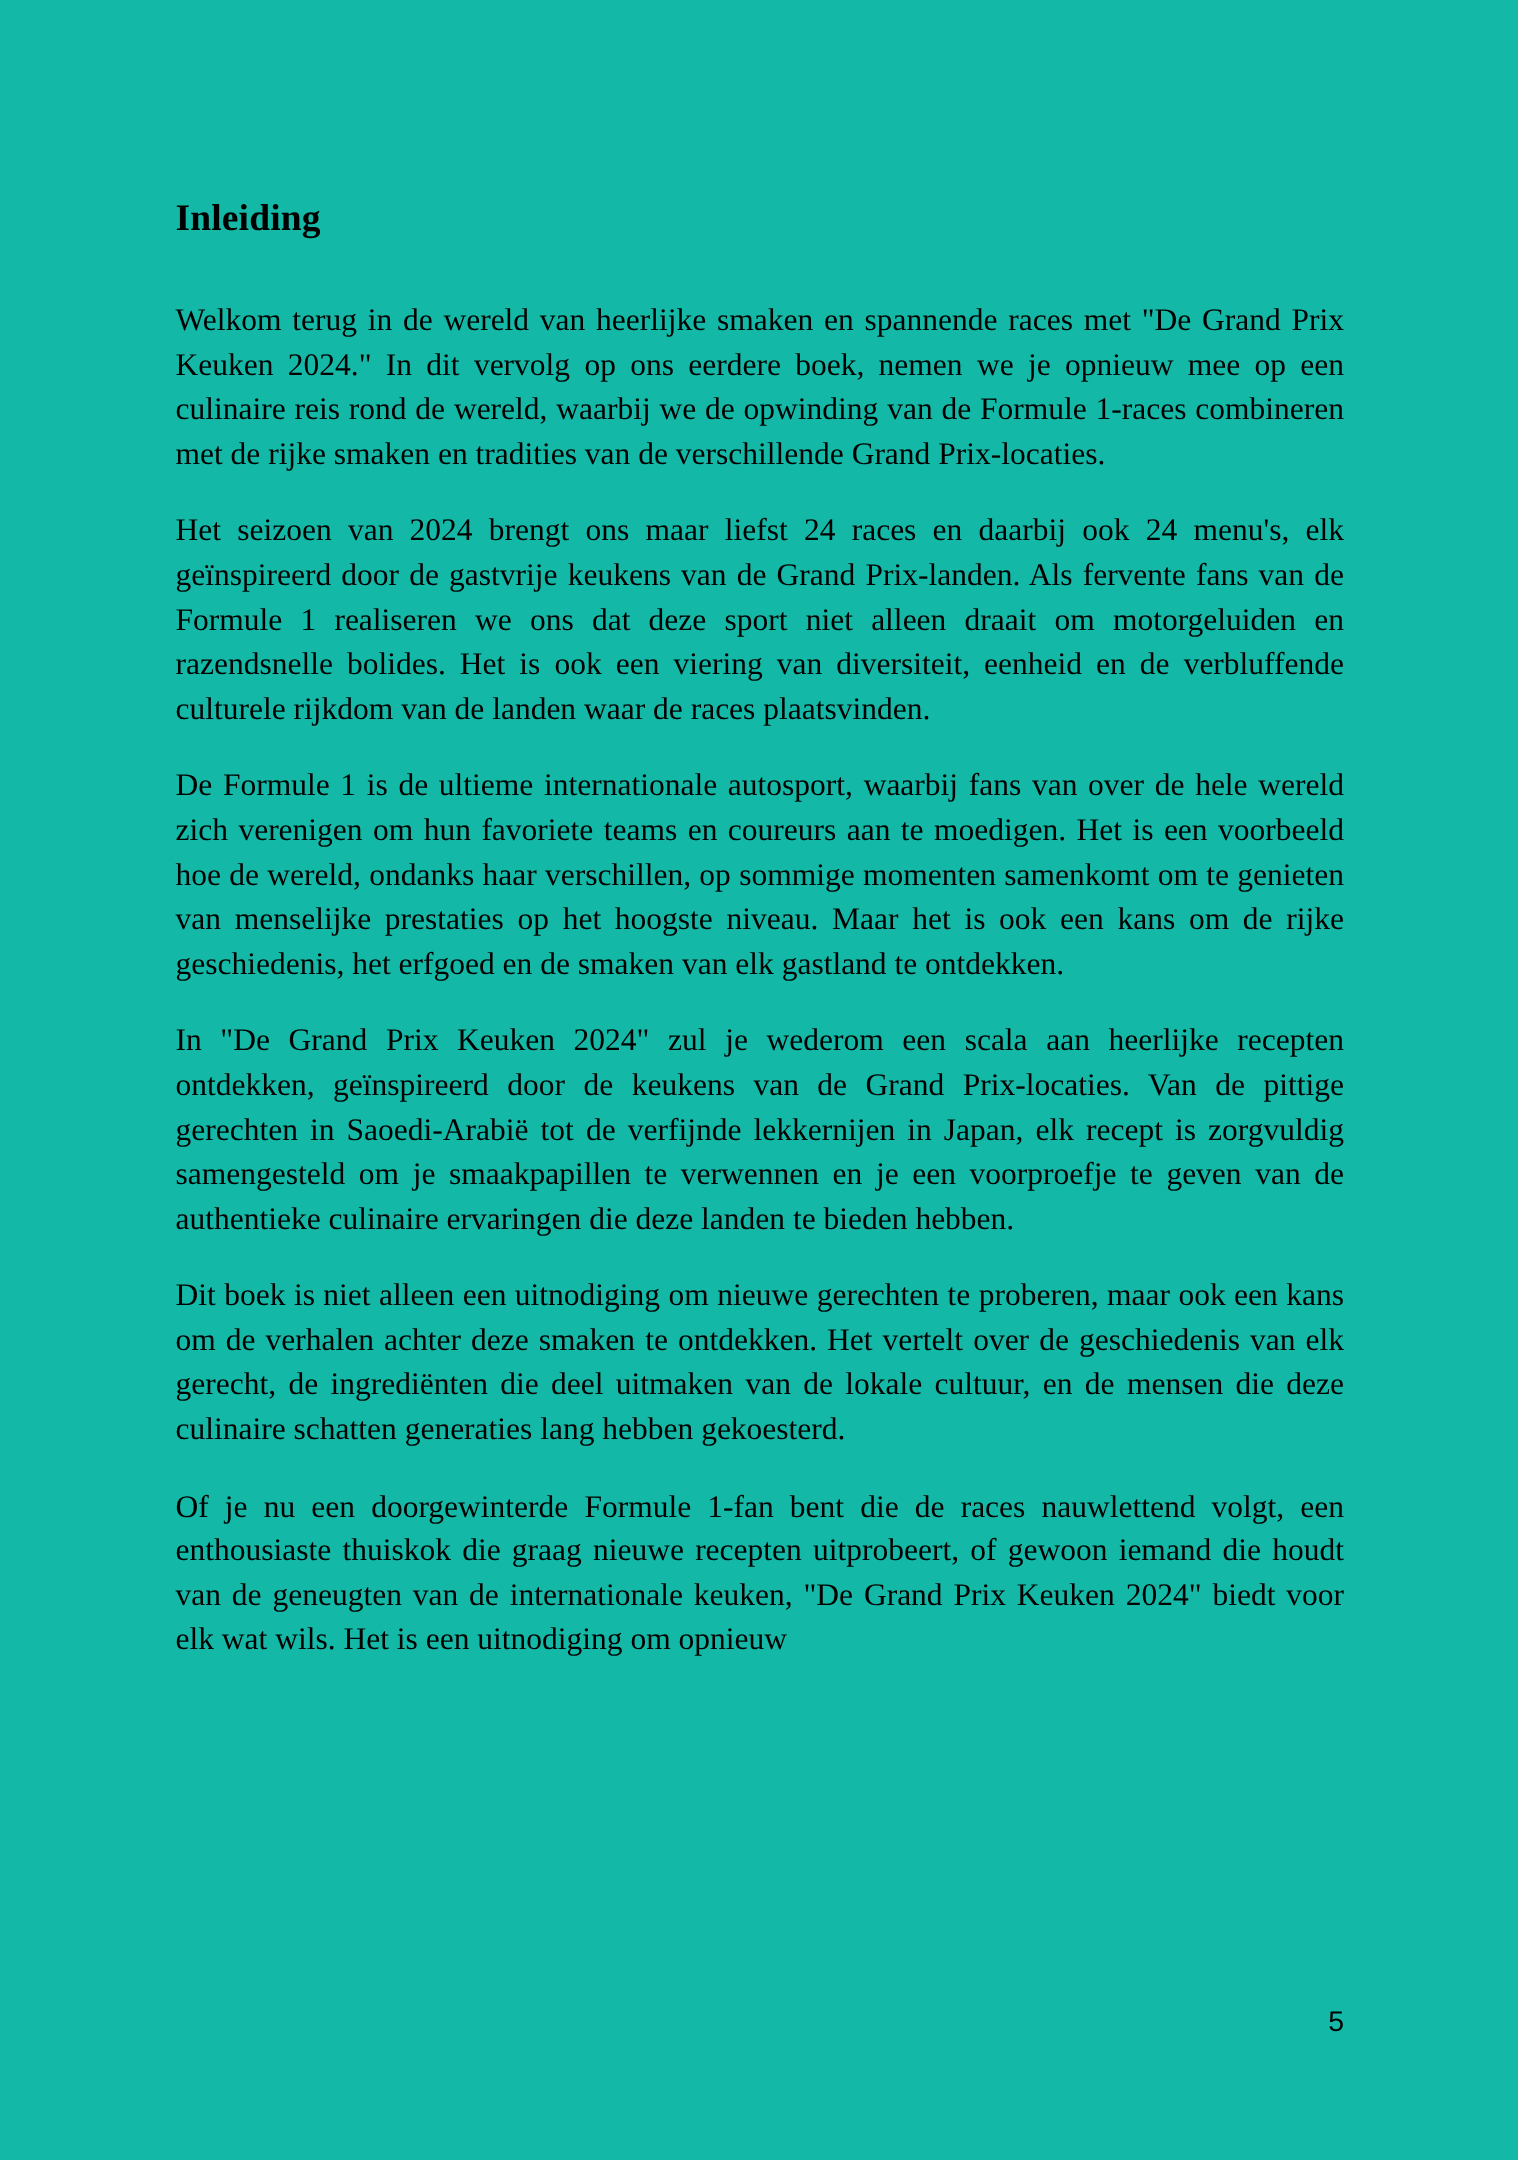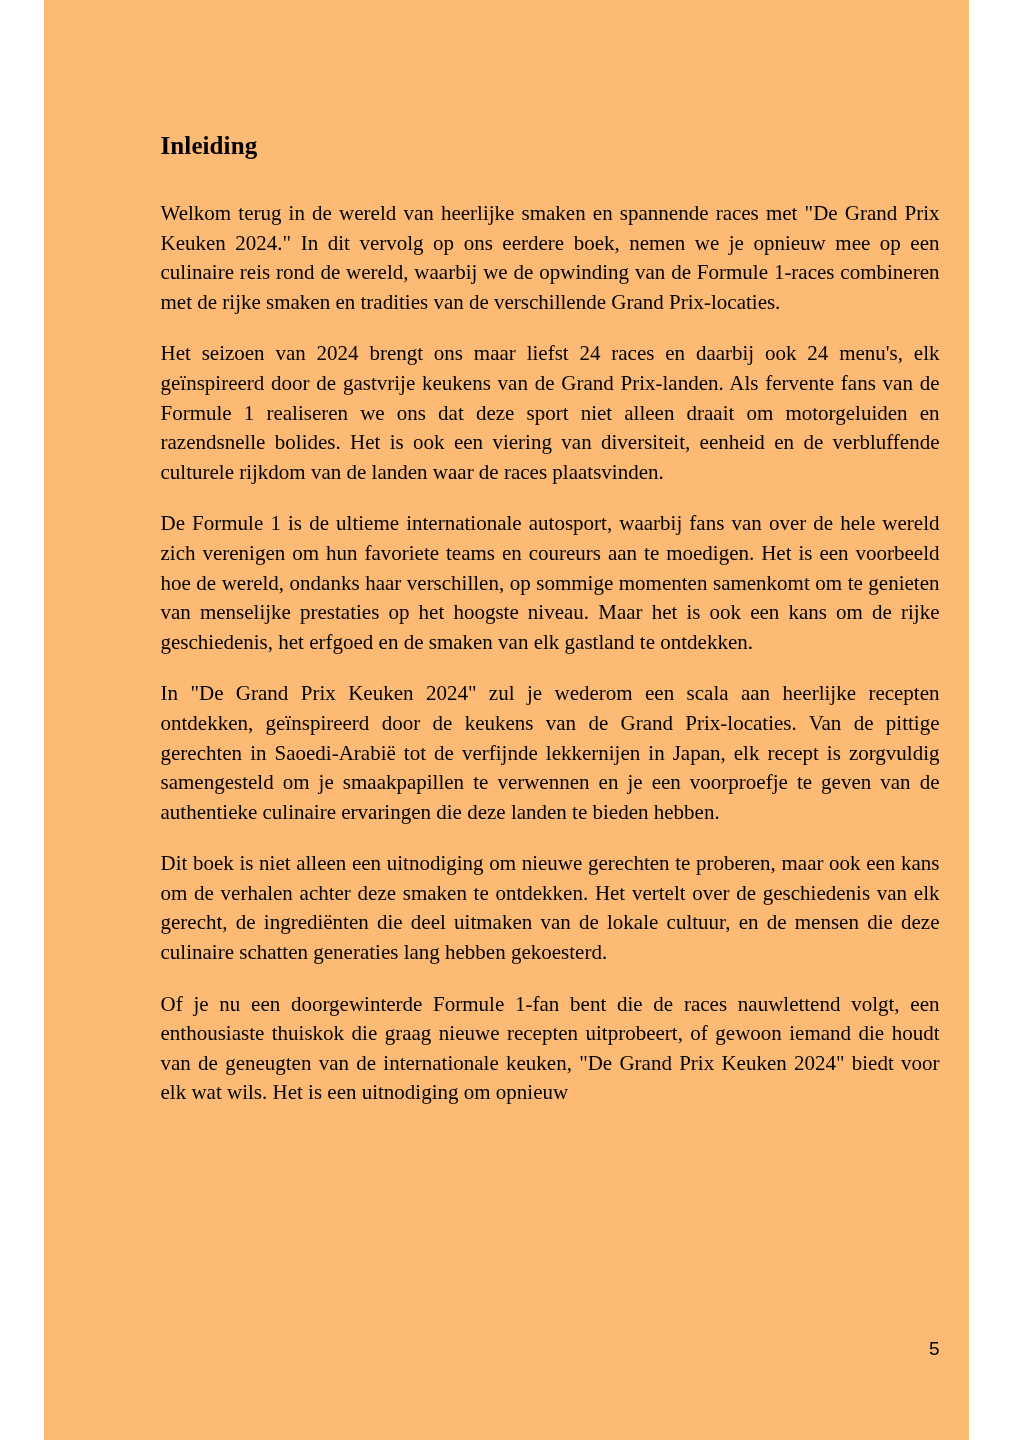--- a/index.html
+++ b/index.html
@@ -3,23 +3,23 @@
 <meta charset="utf-8">
 <style>
   html, body {
     margin: 0;
     padding: 0;
     background: #ffffff;
   }
 
   .page {
     position: relative;
-    width: 925px;
+    width: 1012px;
     height: 1440px;
-    background: #fdba74;
+    background: #14b8a6;
     margin: 0 auto;
     overflow: hidden;
     box-sizing: border-box;
   }
 
   .content {
     position: absolute;
     left: 117px;
     top: 131px;
     width: 779px;

